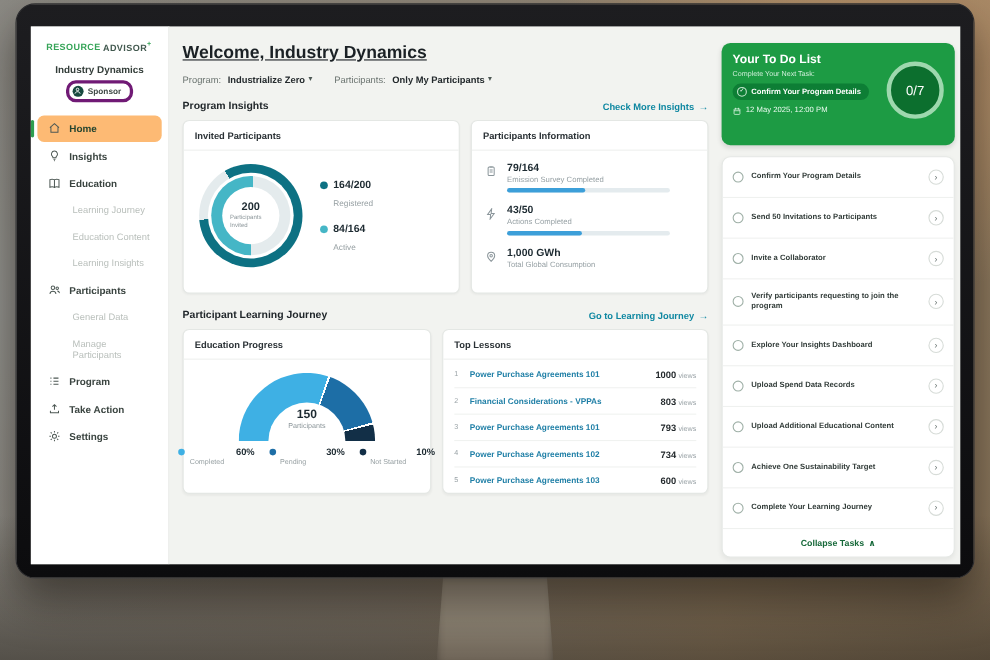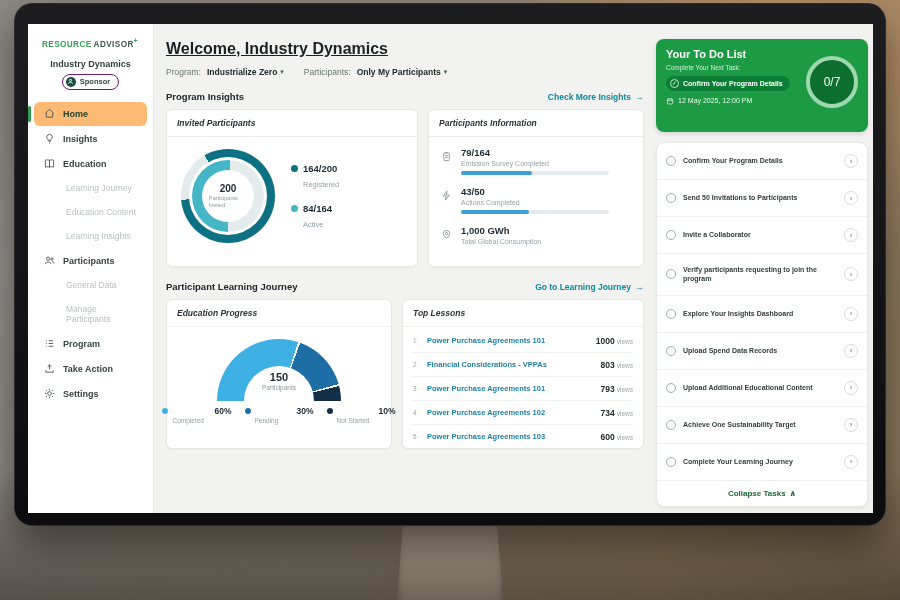--- a/index.html
+++ b/index.html
@@ -29,21 +29,21 @@
 
   
   .sidebar { position:absolute; left:0; top:0; bottom:0; width:126px; background:#fff;
     border-right:1px solid #e7e9e6; }
   .logo { padding:13px 0 0 14px; font-size:8.2px; font-weight:700; letter-spacing:.4px; white-space:nowrap; }
   .logo-a { color:#35a457; }
   .logo-b { color:#42594f; margin-left:2px; }
   .logo-plus { color:#35a457; font-size:6.5px; vertical-align:super; }
   .org { text-align:center; margin-top:10px; font-size:9px; font-weight:700; color:#333d39; }
   .badge { margin:5px auto 0; width:fit-content; display:flex; align-items:center; gap:4px;
-    border:1px solid #701a75; border-radius:9px; padding:2px 8px 2px 3px;
+    border:3px solid #701a75; border-radius:9px; padding:2px 8px 2px 3px;
     font-size:7.5px; font-weight:700; color:#3c4743; cursor:pointer; }
   .badge-ic { width:10px; height:10px; border-radius:50%; background:#17493f;
     display:flex; align-items:center; justify-content:center; color:#fff; }
   .badge-ic svg { width:7px; height:7px; }
   .nav { margin-top:12px; }
   .nav-item { display:flex; align-items:center; gap:8px; padding:6.5px 8px 6.5px 10px;
     margin:1px 6px; border-radius:6px; font-size:9px; font-weight:700; color:#3a4440; cursor:pointer; }
   .nav-item .nic { width:11px; height:11px; flex:none; color:#4d5854; }
   .nav-item .nic svg { width:11px; height:11px; display:block; }
   .nav-item.sub { padding-left:32px; font-weight:400; font-size:8.5px; color:#b9bfbb; }
@@ -57,21 +57,21 @@
   .filters { display:flex; align-items:center; gap:6px; font-size:8.5px; color:#6b7470; margin-bottom:14px; }
   .fvalue { font-weight:700; color:#23292c; display:flex; align-items:center; gap:3px; cursor:pointer; }
   .chev { font-size:7px; color:#4d5854; }
   .fgap { width:8px; }
   .sec-head { display:flex; justify-content:space-between; align-items:center; margin-bottom:7px; }
   .sec-title { font-size:9.5px; font-weight:700; color:#20262a; }
   .sec-link { font-size:8.5px; font-weight:700; color:#0e87a1; display:flex; gap:4px; align-items:center; cursor:pointer; }
   .sec-link .arr { font-size:9px; }
   .cards { display:flex; gap:10px; margin-bottom:14px; }
   .card { background:#fff; border:1px solid #e4e7e4; border-radius:6px; box-shadow:0 1px 2px rgba(0,0,0,.04); }
-  .card-title { font-size:8.5px; font-weight:700; color:#2a3135; padding:8px 10px; border-bottom:1px solid #eef0ee;font-style:italic; }
+  .card-title { font-size:8.5px; font-weight:700; color:#2a3135; padding:8px 10px; border-bottom:1px solid #eef0ee; }
 
   
   .card-invited { width:252px; height:158px; }
   .inv-body { display:flex; align-items:center; gap:16px; padding:12px 10px 0 14px; }
   .donut { position:relative; width:94px; height:94px; }
   .dring { position:absolute; border-radius:50%; }
   .d1 { inset:0; }
   .dgapring { inset:8px; background:#fff; }
   .d2 { inset:11px; }
   .dhole { inset:21px; background:#fff; display:flex; flex-direction:column; align-items:center;

